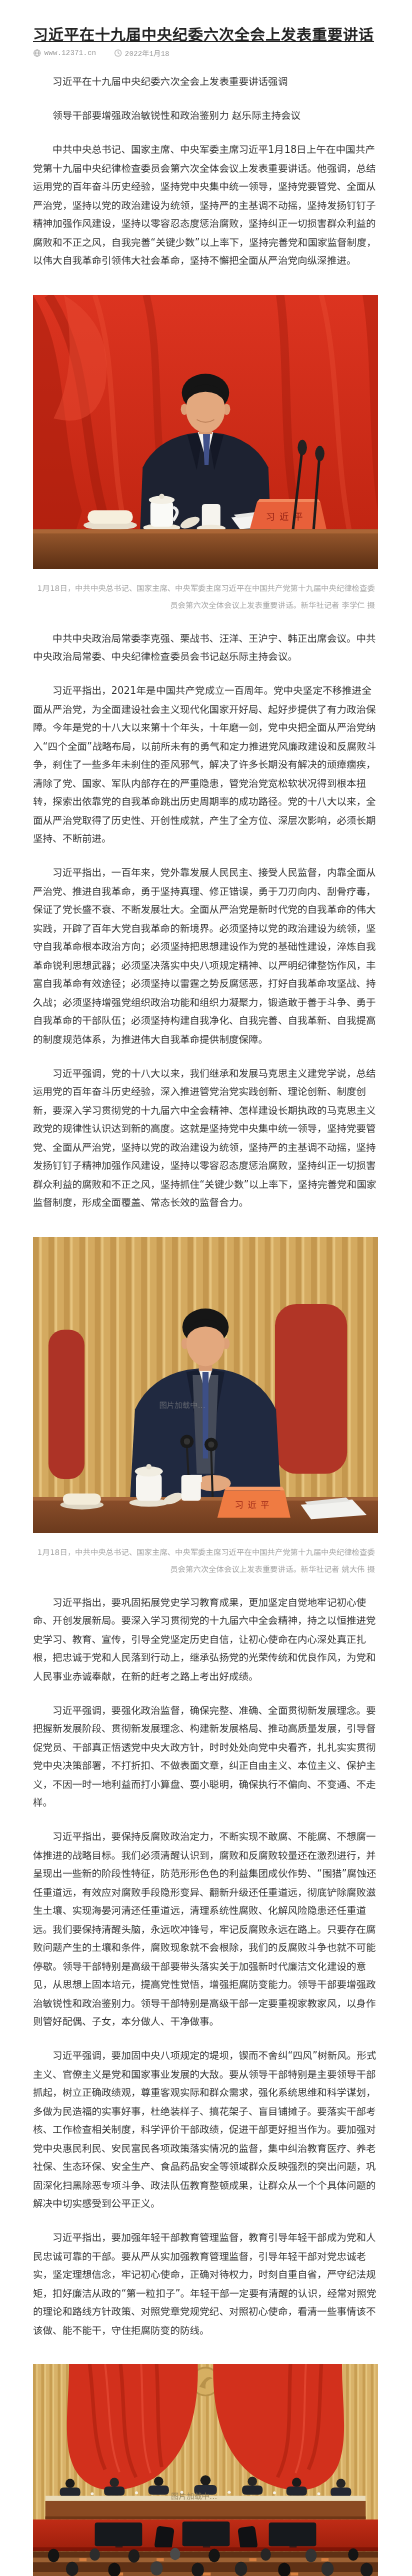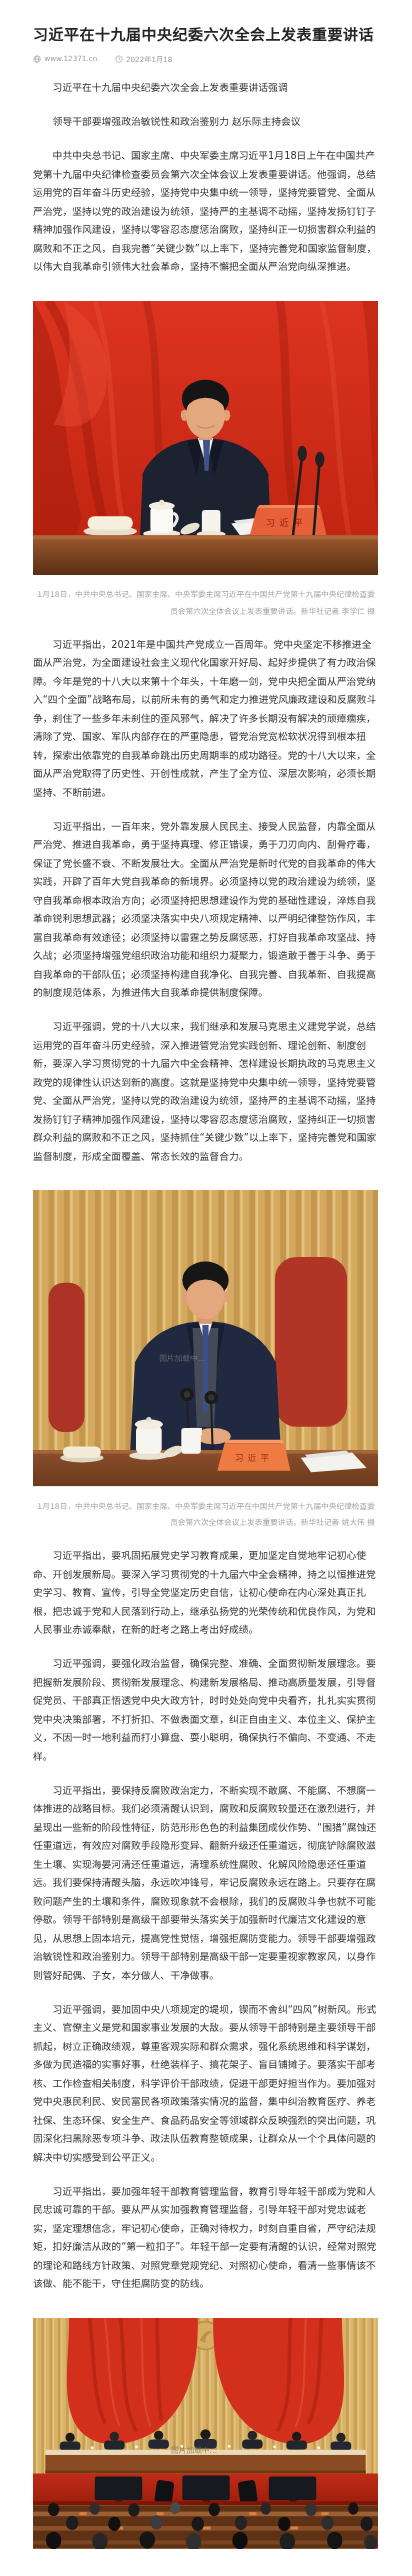--- a/index.html
+++ b/index.html
@@ -1,20 +1,20 @@
 <!DOCTYPE html>
 <html lang="zh-CN" style="font-size:8.2px"><head>
 <meta charset="utf-8">
 <style>
   html,body{margin:0;padding:0;background:#ffffff;}
   body{width:412px;font-family:"DejaVu Sans","Liberation Sans",sans-serif;color:#333;}
   .page{padding:25px 33px 36px 33px;}
-  h1.title{font-size:15px;line-height:20.6px;color:#252525;margin:0 0 8px 0;font-weight:bold;letter-spacing:0.5px;}
+  h1.title{font-size:15px;line-height:20.6px;color:#252525;margin:0 0 2px 0;font-weight:bold;letter-spacing:0.5px;text-decoration:underline;}
   .meta{display:flex;align-items:center;gap:4.1px;color:#9b9b9b;font-size:7.2px;margin:0 0 15.5px 0;}
-  .meta .seg{display:flex;align-items:center;gap:3.1px;margin-right:13.4px;}
+  .meta .seg{display:flex;align-items:center;gap:3.1px;margin-right:13.4px;font-family:Liberation Mono, monospace;}
   .meta svg{display:block;}
   .lead,.para{font-size:9.8px;line-height:18.5px;margin:15.5px 0;text-indent:2em;color:#333;word-break:break-all;}
   .figure{margin:24px 0 0 0;width:345px;}
   .figure svg{display:block;width:345px;}
   .figcap{font-size:7.7px;line-height:16.5px;color:#a4a4a4;text-align:right;margin:12.4px 3.1px 0 3.1px;}
   .plaque-text{font-family:"DejaVu Sans","Liberation Sans",sans-serif;}
 </style>
 </head>
 <body>
 
@@ -102,20 +102,21 @@
       <text class="plaque-text" x="452" y="436" font-size="18" fill="#8f1d12" letter-spacing="9">习近平</text>
       <line x1="505" y1="455" x2="522" y2="306" stroke="#1d1d1d" stroke-width="5"></line>
       <line x1="545" y1="455" x2="556" y2="318" stroke="#1d1d1d" stroke-width="5"></line>
       <ellipse cx="523" cy="296" rx="9" ry="15" fill="#222"></ellipse>
       <ellipse cx="557" cy="308" rx="9" ry="15" fill="#222"></ellipse>
       <rect x="0" y="455" width="670" height="78" fill="url(#f1desk)"></rect>
       <rect x="0" y="455" width="670" height="8" fill="#b06a39" opacity="0.8"></rect>
     </svg>
     <figcaption class="figcap">1月18日，中共中央总书记、国家主席、中央军委主席习近平在中国共产党第十九届中央纪律检查委员会第六次全体会议上发表重要讲话。新华社记者 李学仁 摄</figcaption>
   </figure>
+      <p class="para">中共中央政治局常委李克强、栗战书、汪洋、王沪宁、韩正出席会议。中共中央政治局常委、中央纪律检查委员会书记赵乐际主持会议。</p>
       <p class="para">习近平指出，2021年是中国共产党成立一百周年。党中央坚定不移推进全面从严治党，为全面建设社会主义现代化国家开好局、起好步提供了有力政治保障。今年是党的十八大以来第十个年头，十年磨一剑，党中央把全面从严治党纳入“四个全面”战略布局，以前所未有的勇气和定力推进党风廉政建设和反腐败斗争，刹住了一些多年未刹住的歪风邪气，解决了许多长期没有解决的顽瘴痼疾，清除了党、国家、军队内部存在的严重隐患，管党治党宽松软状况得到根本扭转，探索出依靠党的自我革命跳出历史周期率的成功路径。党的十八大以来，全面从严治党取得了历史性、开创性成就，产生了全方位、深层次影响，必须长期坚持、不断前进。</p>
       <p class="para">习近平指出，一百年来，党外靠发展人民民主、接受人民监督，内靠全面从严治党、推进自我革命，勇于坚持真理、修正错误，勇于刀刃向内、刮骨疗毒，保证了党长盛不衰、不断发展壮大。全面从严治党是新时代党的自我革命的伟大实践，开辟了百年大党自我革命的新境界。必须坚持以党的政治建设为统领，坚守自我革命根本政治方向；必须坚持把思想建设作为党的基础性建设，淬炼自我革命锐利思想武器；必须坚决落实中央八项规定精神、以严明纪律整饬作风，丰富自我革命有效途径；必须坚持以雷霆之势反腐惩恶，打好自我革命攻坚战、持久战；必须坚持增强党组织政治功能和组织力凝聚力，锻造敢于善于斗争、勇于自我革命的干部队伍；必须坚持构建自我净化、自我完善、自我革新、自我提高的制度规范体系，为推进伟大自我革命提供制度保障。</p>
       <p class="para">习近平强调，党的十八大以来，我们继承和发展马克思主义建党学说，总结运用党的百年奋斗历史经验，深入推进管党治党实践创新、理论创新、制度创新，要深入学习贯彻党的十九届六中全会精神、怎样建设长期执政的马克思主义政党的规律性认识达到新的高度。这就是坚持党中央集中统一领导，坚持党要管党、全面从严治党，坚持以党的政治建设为统领，坚持严的主基调不动摇，坚持发扬钉钉子精神加强作风建设，坚持以零容忍态度惩治腐败，坚持纠正一切损害群众利益的腐败和不正之风，坚持抓住“关键少数”以上率下，坚持完善党和国家监督制度，形成全面覆盖、常态长效的监督合力。</p>
       <figure class="figure">
     <svg viewBox="0 0 670 575">
       <defs>
         <pattern id="goldStripe" width="30" height="12" patternUnits="userSpaceOnUse">
           <rect width="30" height="12" fill="#d4aa60"></rect>
           <rect width="12" height="12" fill="#c4974e"></rect>
           <rect x="12" width="5" height="12" fill="#e6c47f"></rect>

